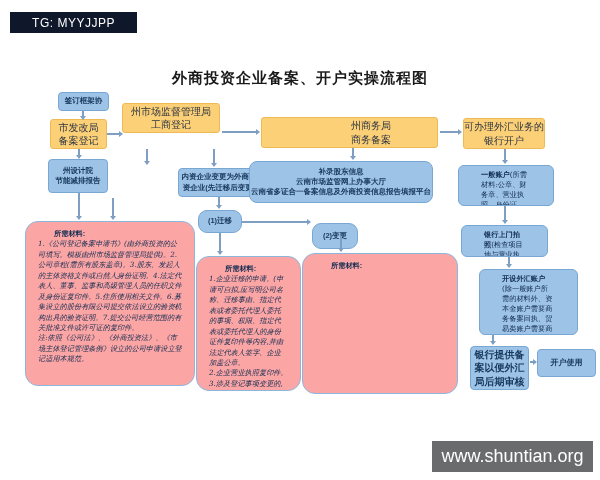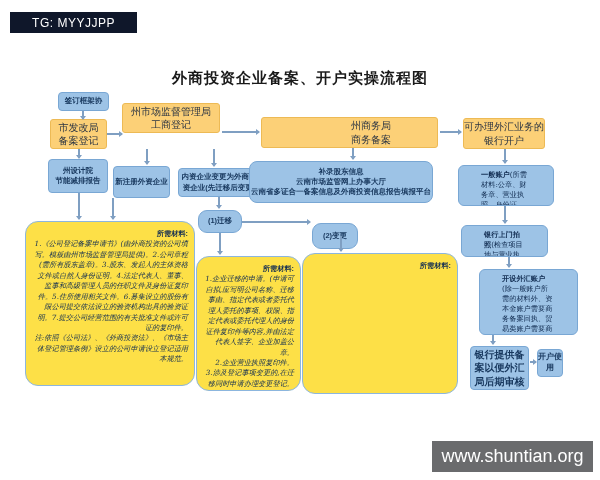--- a/index.html
+++ b/index.html
@@ -33,23 +33,23 @@
     background:#9dc3e6;border:1px solid #79a7d4;border-radius:4px;
     color:#17375d;font-weight:bold;font-size:7.5px;
   }
   .yellow{
     background:#fcd077;border:1px solid #edba55;border-radius:3px;
     color:#2b3442;font-weight:normal;font-size:10px;
   }
   .round8{border-radius:9px;}
   
   .panel{
-    position:absolute;box-sizing:border-box;background:#fde047;border:1px solid #8cb6de;
-    border-radius:13px;color:#122d52;padding:7px 6px;overflow:hidden;
-    text-align:right;font-size:7.2px;line-height:1.45;
+    position:absolute;box-sizing:border-box;background:#fca5a5;border:1px solid #8cb6de;
+    border-radius:13px;color:#122d52;padding:7px 12px;overflow:hidden;
+    text-align:left;font-size:7.2px;line-height:1.45;
   }
   .panel .p-title{font-weight:bold;margin-left:16px;white-space:pre-line;}
   .panel .p-body{font-family:"DejaVu Serif", serif;white-space:pre-line;font-style:italic;}
   
   .inlineblue{
     position:absolute;box-sizing:border-box;background:#9dc3e6;border:1px solid #79a7d4;
     border-radius:6px;color:#122d52;padding:4px 22px;overflow:hidden;
     text-align:left;font-size:7.2px;line-height:1.4;
   }
   .inlineblue .t{font-weight:bold;}
@@ -77,21 +77,21 @@
   #b-bulu  {left:249px; top:161px; width:184px; height:42px;border-radius:8px;font-weight:bold;}
   #b-qy    {left:198px; top:210px; width:44px;  height:23px;}
   #b-bgx   {left:312px; top:210px; width:46px;  height:26px;margin-top:13px;}
   #b-mat1  {left:25px;  top:221px; width:170px; height:165px;}
   #b-mat2  {left:196px; top:256px; width:105px; height:135px;}
   #b-mat3  {left:302px; top:253px; width:156px; height:141px;}
   #b-gen   {left:458px; top:165px; width:96px;  height:41px;}
   #b-photo {left:461px; top:225px; width:87px;  height:32px;}
   #b-forex {left:479px; top:269px; width:99px;  height:66px;}
   #b-rec   {left:470px; top:346px; width:59px;  height:44px;font-size:10px;}
-  #b-use   {left:537px; top:349px; width:26px;  height:28px;font-size:8px;}
+  #b-use   {left:537px; top:349px; width:59px;  height:28px;font-size:8px;}
   
   #a1 {left:82px;  top:111px; height:8px;}
   #a2 {left:107px; top:133px; width:15px;}
   #a3 {left:78px;  top:149px; height:9px;}
   #a4 {left:78px;  top:193px; height:26px;}
   #a5 {left:146px; top:149px; height:15px;}
   #a6 {left:213px; top:149px; height:17px;}
   #a7 {left:112px; top:198px; height:21px;}
   #a8 {left:218px; top:197px; height:11px;}
   #a9 {left:219px; top:233px; height:21px;}
@@ -121,21 +121,20 @@
 备案登记</div>
   <div class="box yellow" id="b-scj">州市场监督管理局
 工商登记</div>
   <div class="box yellow" id="b-swj">州商务局
 商务备案</div>
   <div class="box yellow" id="b-bank">可办理外汇业务的
 银行开户</div>
 
   <div class="box blue" id="b-sjy">州设计院
 节能减排报告</div>
-  <div class="box blue" id="b-new">新注册外资企业</div>
   <div class="box blue" id="b-chg">内资企业变更为外商投资企业(先迁移后变更)</div>
   <div class="box blue" id="b-bulu">补录股东信息
 云南市场监管网上办事大厅
 云南省多证合一备案信息及外商投资信息报告填报平台</div>
   <div class="box blue round8" id="b-qy">(1)迁移</div>
   <div class="box blue round8" id="b-bgx">(2)变更</div>
 
   <div class="panel" id="b-mat1">
     <div class="p-title">所需材料:</div>
     <div class="p-body">1.《公司登记备案申请书》(由外商投资的公司填写。模板由州市场监督管理局提供)。2.公司章程(需所有股东盖章)。3.股东、发起人的主体资格文件或自然人身份证明。4.法定代表人、董事、监事和高级管理人员的任职文件及身份证复印件。5.住所使用相关文件。6.募集设立的股份有限公司提交依法设立的验资机构出具的验资证明。7.提交公司经营范围的有关批准文件或许可证的复印件。

